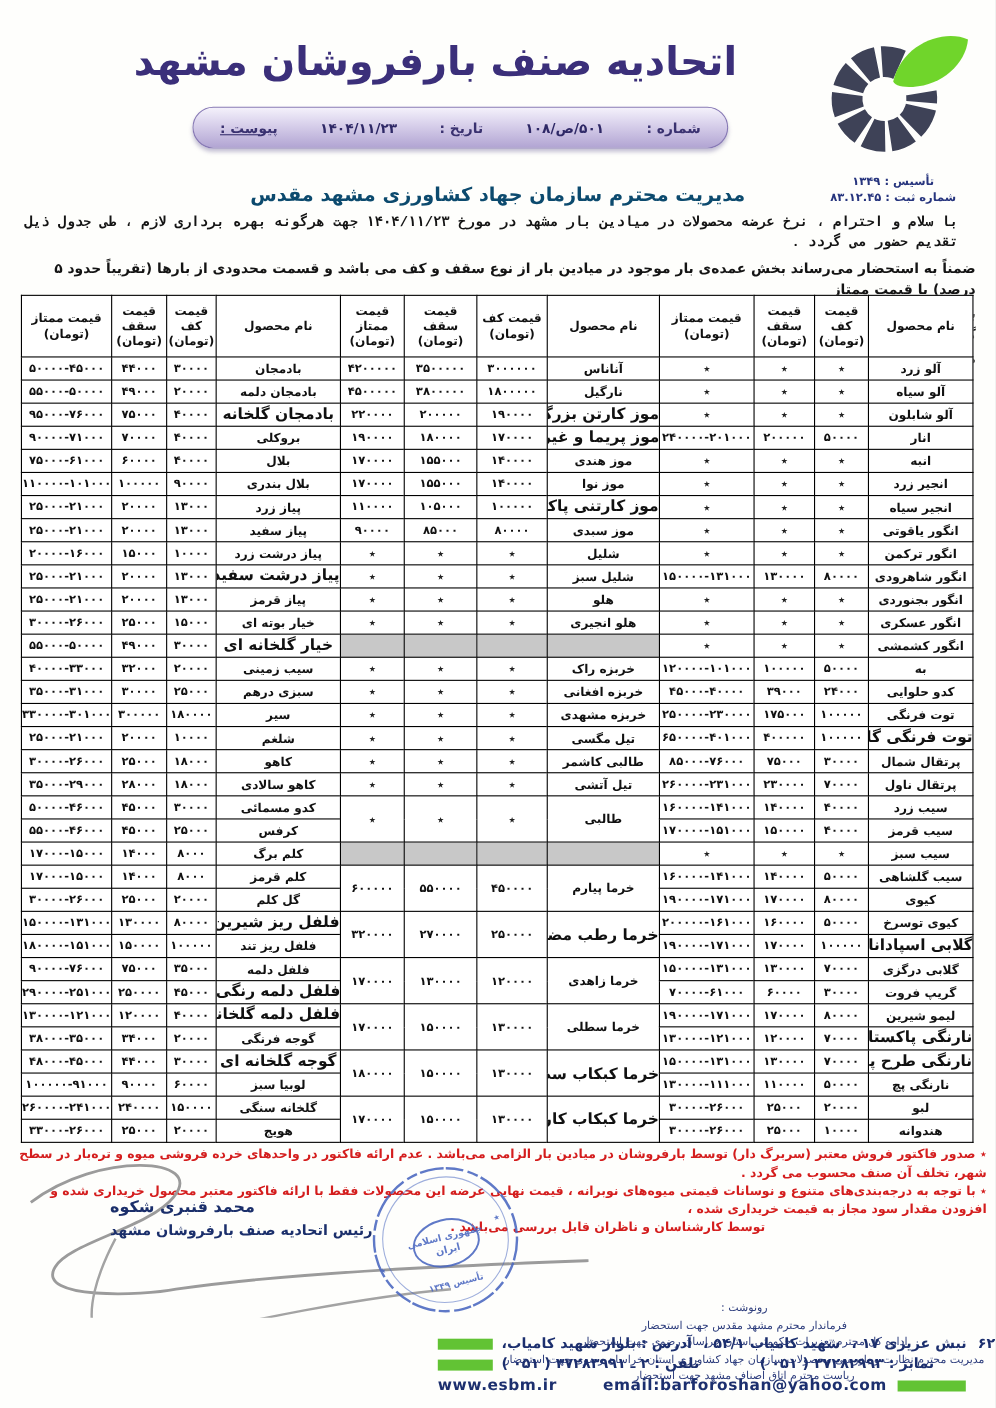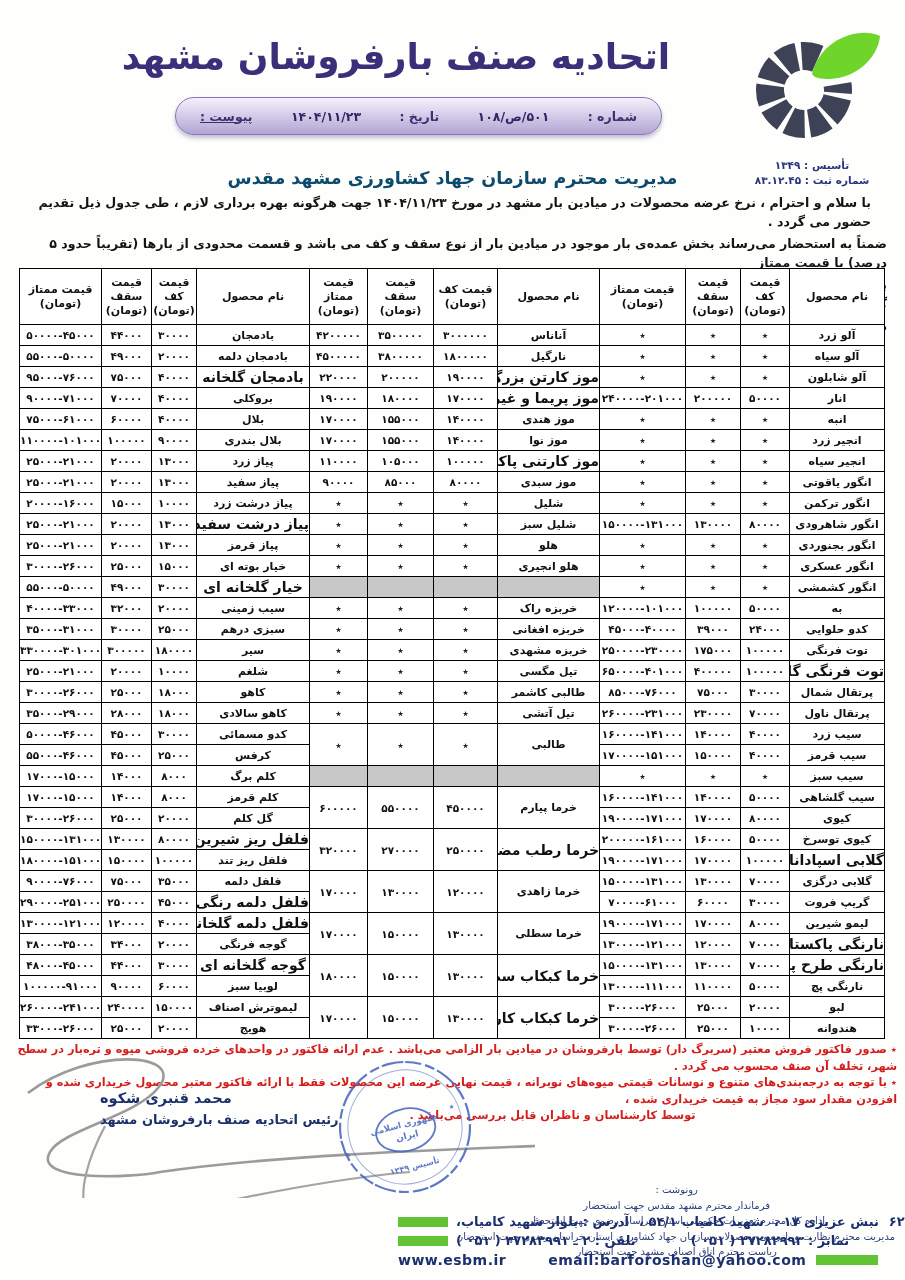--- a/index.html
+++ b/index.html
@@ -31,21 +31,21 @@
   
   .recipient{
     position:absolute; top:168px; right:0; left:0; text-align:center;
     font-size:17.5px; font-weight:900; color:#0c4a6e;
   }
   .letter-body{
     position:absolute; top:193px; right:18px; left:18px;
     font-size:12.6px; font-weight:700; line-height:19px; text-align:right; color:#141414;
   }
   .letter-body p{margin:0 0 3px 0;}
-  .letter-body p.first{padding-right:16px;}
+  .letter-body p.first{padding-right:16px;font-family:Liberation Mono, monospace;}
   
   table.prices{
     position:absolute; top:268px; right:20px;
     border-collapse:collapse; table-layout:fixed; width:865px;
     background:#fff;
   }
   table.prices th, table.prices td{
     border:1.4px solid #000; padding:0; text-align:center; vertical-align:middle;
     overflow:hidden;
   }
@@ -615,21 +615,21 @@
         </tr>
         <tr>
           <td class="pname">لبو</td>
           <td class="num">۲۰۰۰۰</td>
           <td class="num">۲۵۰۰۰</td>
           <td class="num">۳۰۰۰۰-۲۶۰۰۰</td>
           <td class="pname small" rowspan="2">خرما کبکاب کارتونی</td>
           <td rowspan="2" class="num">۱۳۰۰۰۰</td>
           <td rowspan="2" class="num">۱۵۰۰۰۰</td>
           <td rowspan="2" class="num">۱۷۰۰۰۰</td>
-          <td class="pname">لیموترش اصناف</td>
+          <td class="pname">گلخانه سنگی</td>
           <td class="num">۱۵۰۰۰۰</td>
           <td class="num">۲۴۰۰۰۰</td>
           <td class="num">۲۶۰۰۰۰-۲۴۱۰۰۰</td>
         </tr>
         <tr>
           <td class="pname">هندوانه</td>
           <td class="num">۱۰۰۰۰</td>
           <td class="num">۲۵۰۰۰</td>
           <td class="num">۳۰۰۰۰-۲۶۰۰۰</td>
           <td class="pname">هویج</td>

